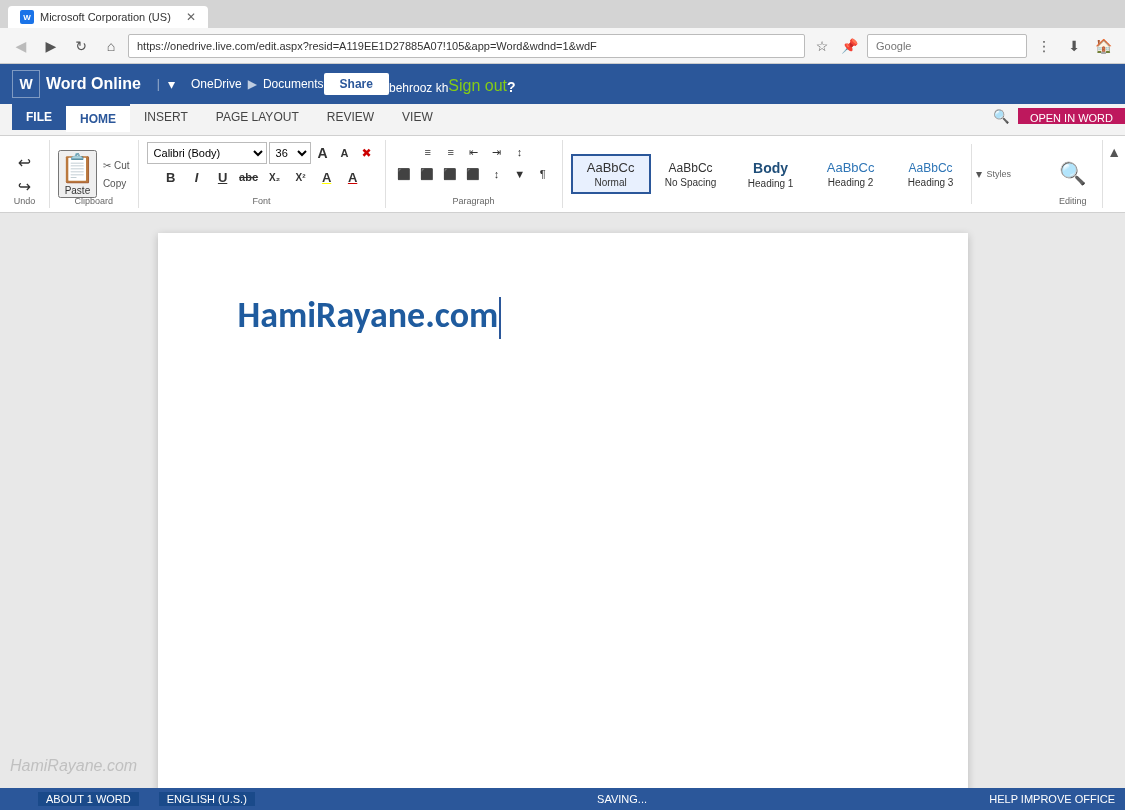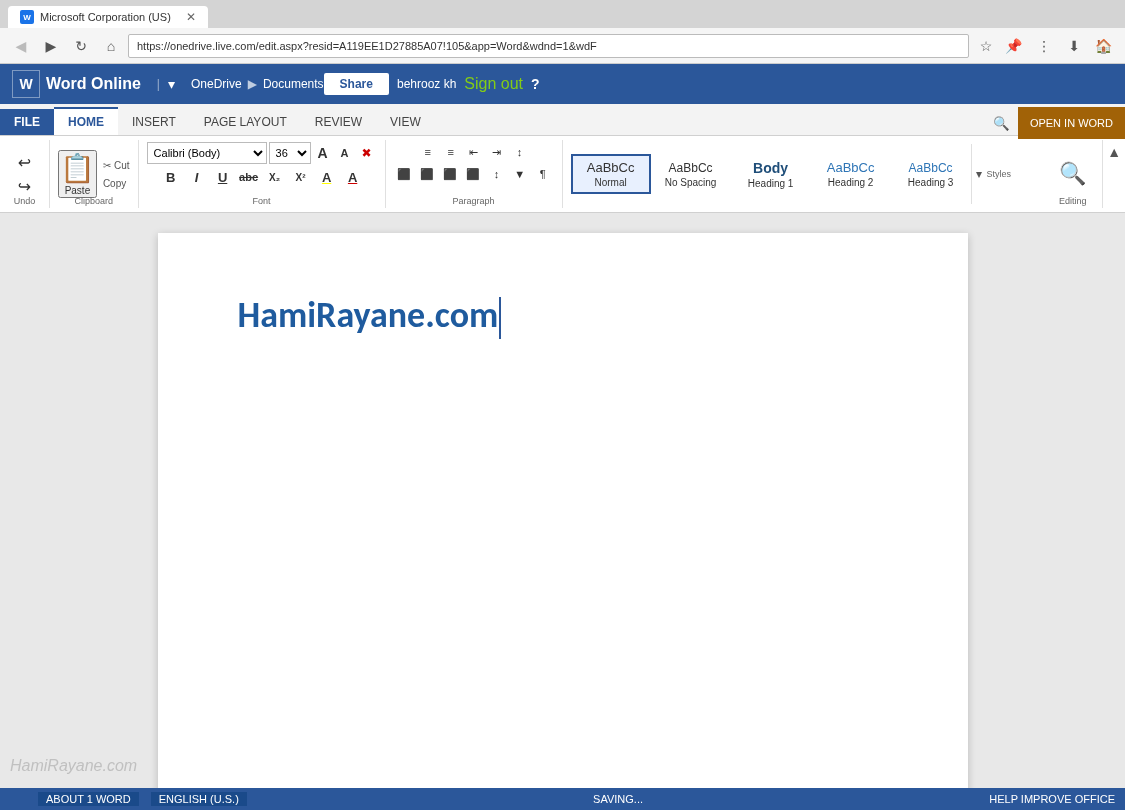--- a/index.html
+++ b/index.html
@@ -25,36 +25,36 @@
 
     
     .title-bar { background: #2b579a; height: 40px; display: flex; align-items: center; padding: 0 12px; gap: 0; }
     .word-logo { display: flex; align-items: center; gap: 6px; color: white; font-size: 16px; font-weight: 600; margin-right: 8px; }
     .word-logo-icon { width: 28px; height: 28px; background: #2b579a; border: 1px solid rgba(255,255,255,0.4); display: flex; align-items: center; justify-content: center; color: white; font-weight: bold; font-size: 14px; }
     .title-divider { color: rgba(255,255,255,0.5); margin: 0 8px; }
     .title-dropdown { color: white; background: transparent; border: none; font-size: 14px; cursor: pointer; }
     .breadcrumb { display: flex; align-items: center; gap: 6px; color: white; font-size: 12px; margin-left: 16px; }
     .breadcrumb-sep { color: rgba(255,255,255,0.7); }
     .doc-title { color: white; font-size: 14px; font-weight: 600; flex: 1; text-align: center; }
-    .title-bar-right { display: flex; align-items: center; gap: 8px; }
+    .title-bar-right { display: flex; align-items: flex-end; gap: 0; }
     .share-btn { background: white; color: #2b579a; border: none; padding: 4px 16px; font-size: 12px; font-weight: 600; cursor: pointer; border-radius: 2px; }
     .user-name { color: white; font-size: 12px; }
     .sign-out-btn { color: #84cc16; background: transparent; border: none; font-size: 16px; cursor: pointer; }
     .help-btn { color: white; background: transparent; border: none; font-size: 14px; cursor: pointer; font-weight: bold; }
 
     
     .ribbon { background: #f3f3f3; border-bottom: 1px solid #d0d0d0; }
-    .ribbon-tabs { display: flex; align-items: flex-end; height: 32px; padding-left: 0; border-bottom: 1px solid #d0d0d0; }
+    .ribbon-tabs { display: flex; align-items: flex-start; height: 32px; padding-left: 12px; border-bottom: 1px solid #d0d0d0; }
     .ribbon-tab { padding: 6px 14px; font-size: 12px; cursor: pointer; color: #444; border: none; background: transparent; }
     .ribbon-tab.active { color: #2b579a; background: white; font-weight: 600; border-top: 2px solid #2b579a; }
     .ribbon-tab.file { background: #2b579a; color: white; font-weight: 600; padding: 6px 14px; }
     .search-box { margin-left: auto; height: 24px; display: flex; align-items: center; }
     .search-input { width: 190px; height: 24px; border: 1px solid #bbb; padding: 0 24px 0 8px; font-size: 11px; background: white; color: #888; }
     .search-icon-btn { margin-left: -24px; border: none; background: transparent; cursor: pointer; color: #555; }
-    .open-word-btn { background: #a16207; color: white; border: none; padding: 4px 12px; font-size: 11px; cursor: pointer; margin-left: 8px; height: 32px; }
+    .open-word-btn { background: #be185d; color: white; border: none; padding: 4px 12px; font-size: 11px; cursor: pointer; margin-left: 8px; height: 16px; }
 
     .ribbon-content { display: flex; align-items: stretch; padding: 4px 0; background: white; min-height: 70px; gap: 0; }
     .ribbon-group { display: flex; flex-direction: column; align-items: center; padding: 2px 8px; border-right: 1px solid #e0e0e0; position: relative; }
     .ribbon-group:last-child { border-right: none; }
     .ribbon-group-label { font-size: 9px; color: #666; position: absolute; bottom: 2px; }
 
     .undo-redo { display: flex; flex-direction: column; gap: 2px; align-items: center; justify-content: center; height: 100%; }
     .undo-btn, .redo-btn { background: transparent; border: none; cursor: pointer; color: #333; font-size: 16px; width: 28px; height: 22px; }
 
     .clipboard-group { min-width: 70px; }
@@ -100,21 +100,21 @@
 
     
     .doc-area { flex: 1; background: #e8e8e8; overflow-y: auto; display: flex; justify-content: center; padding: 20px 0; }
     .doc-page { background: white; width: 810px; min-height: 560px; box-shadow: 0 2px 8px rgba(0,0,0,0.2); padding: 60px 80px; position: relative; }
     .doc-content { font-family: 'Calibri', Arial, sans-serif; font-size: 36px; font-weight: bold; color: #1f5b9e; }
     .text-cursor { display: inline-block; width: 2px; height: 42px; background: #2b579a; vertical-align: middle; animation: blink 1s step-end infinite; margin-left: 1px; }
     @keyframes blink { 0%, 100% { opacity: 1; } 50% { opacity: 0; } }
 
     
     .status-bar { background: #2b579a; height: 22px; display: flex; align-items: center; padding: 0 10px; justify-content: space-between; }
-    .status-left { display: flex; gap: 12px; align-items: center; padding-left: 28px; }
+    .status-left { display: flex; gap: 20px; align-items: center; padding-left: 28px; }
     .status-item { color: white; font-size: 11px; background: #1a4a8a; padding: 1px 8px; cursor: pointer; }
     .status-item.active { background: #1a4a8a; }
     .status-center { color: white; font-size: 11px; }
     .status-right { color: white; font-size: 11px; cursor: pointer; }
 
     
     .watermark { position: fixed; bottom: 35px; left: 10px; color: rgba(100,100,100,0.3); font-size: 16px; font-style: italic; pointer-events: none; z-index: 0; }
   </style>
 </head>
 <body>
@@ -130,20 +130,21 @@
   <div class="browser-nav-bar">
     <button class="nav-btn disabled">◀</button>
     <button class="nav-btn">▶</button>
     <button class="nav-btn">↻</button>
     <button class="nav-btn">⌂</button>
     <input class="address-bar" type="text" value="https://onedrive.live.com/edit.aspx?resid=A119EE1D27885A07!105&amp;app=Word&amp;wdnd=1&amp;wdF" style="">
     <div class="nav-icons">
       <button class="nav-btn">☆</button>
       <button class="nav-btn">📌</button>
     </div>
+    <input class="nav-search" type="text" placeholder="Google" style="">
     <button class="nav-btn">⋮</button>
     <button class="nav-btn">⬇</button>
     <button class="nav-btn">🏠</button>
   </div>
 </div>
 
 <div class="word-app">
 
   <div class="title-bar">
     <div class="word-logo">

